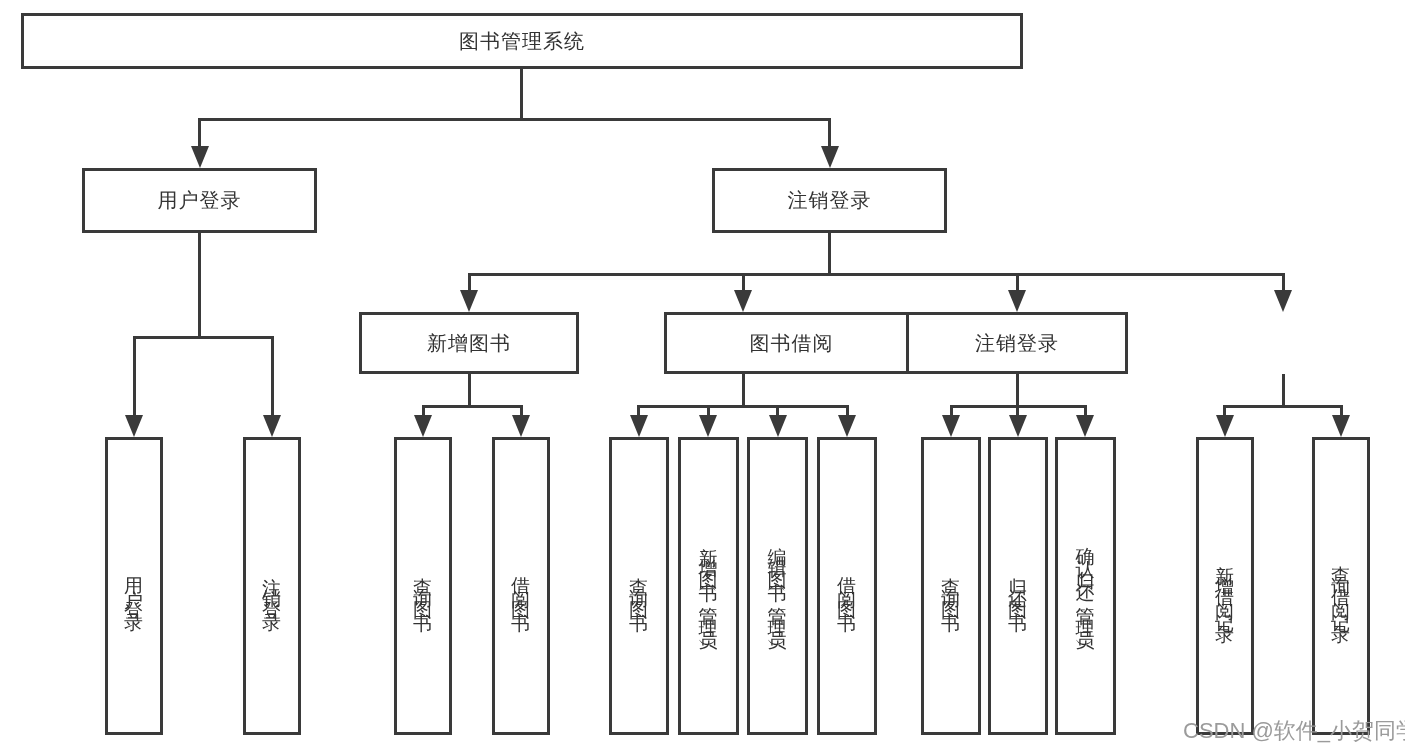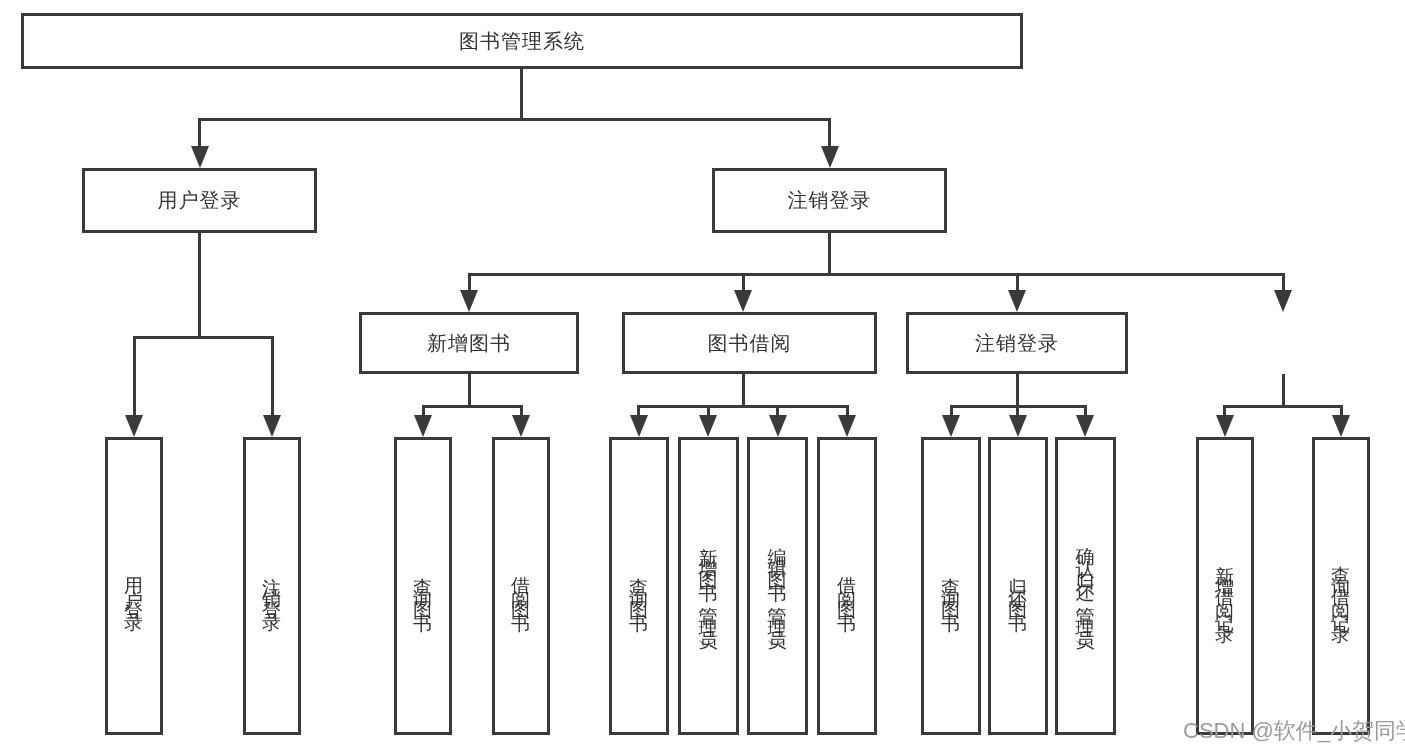--- a/index.html
+++ b/index.html
@@ -73,21 +73,21 @@
   <div class="vline" style="left:468px;top:273px;height:18px"></div>
   <div class="arrow" style="left:460px;top:290px"></div>
   <div class="vline" style="left:742px;top:273px;height:18px"></div>
   <div class="arrow" style="left:734px;top:290px"></div>
   <div class="vline" style="left:1016px;top:273px;height:18px"></div>
   <div class="arrow" style="left:1008px;top:290px"></div>
   <div class="vline" style="left:1282px;top:273px;height:18px"></div>
   <div class="arrow" style="left:1274px;top:290px"></div>
 
   <div class="node hnode" style="left:359px;top:312px;width:220px;height:62px">新增图书</div>
-  <div class="node hnode" style="left:622px;top:312px;width:255px;height:62px">图书借阅</div>
+  <div class="node hnode" style="left:664px;top:312px;width:255px;height:62px">图书借阅</div>
   <div class="node hnode" style="left:906px;top:312px;width:222px;height:62px">注销登录</div>
 
   <div class="vline" style="left:468px;top:374px;height:31px"></div>
   <div class="hline" style="left:422px;top:405px;width:100px"></div>
   <div class="vline" style="left:422px;top:405px;height:10px"></div>
   <div class="arrow" style="left:414px;top:415px"></div>
   <div class="vline" style="left:520px;top:405px;height:10px"></div>
   <div class="arrow" style="left:512px;top:415px"></div>
 
   <div class="vline" style="left:742px;top:374px;height:31px"></div>

